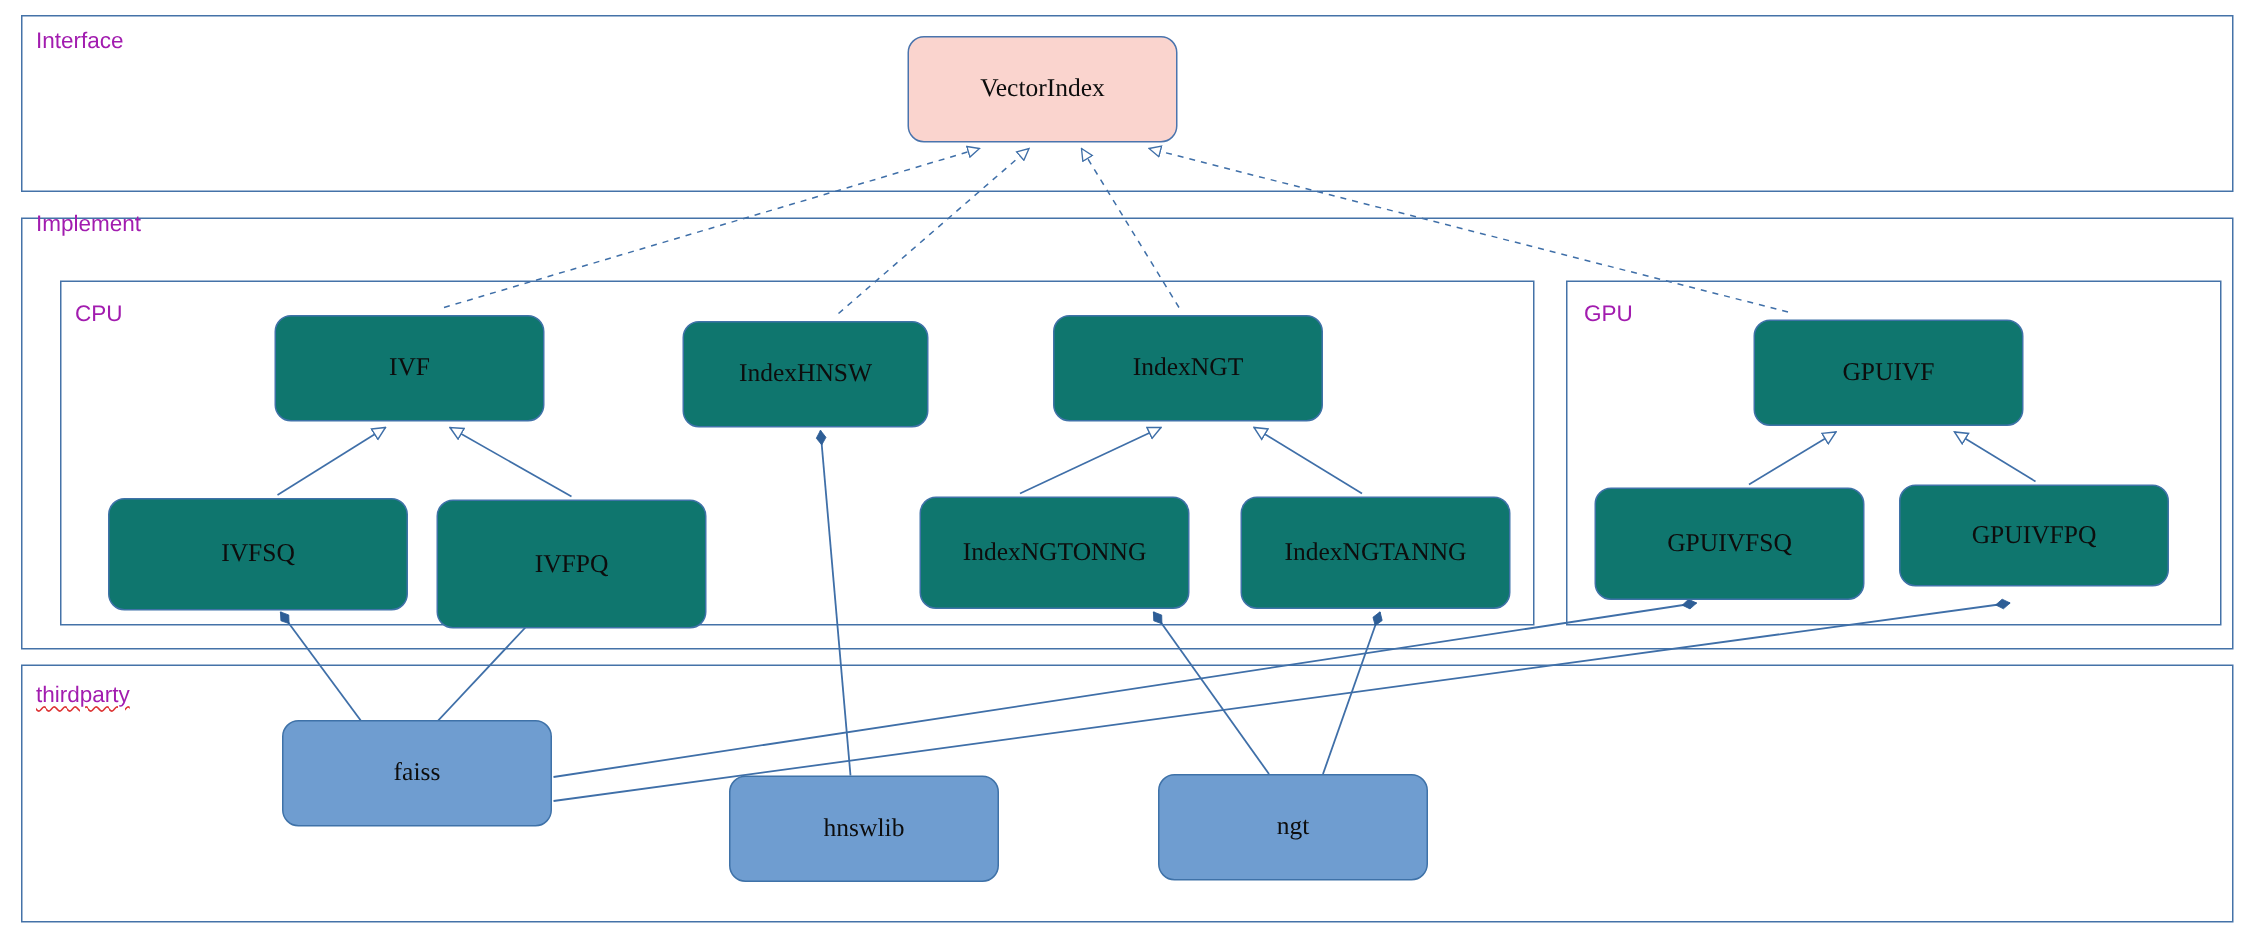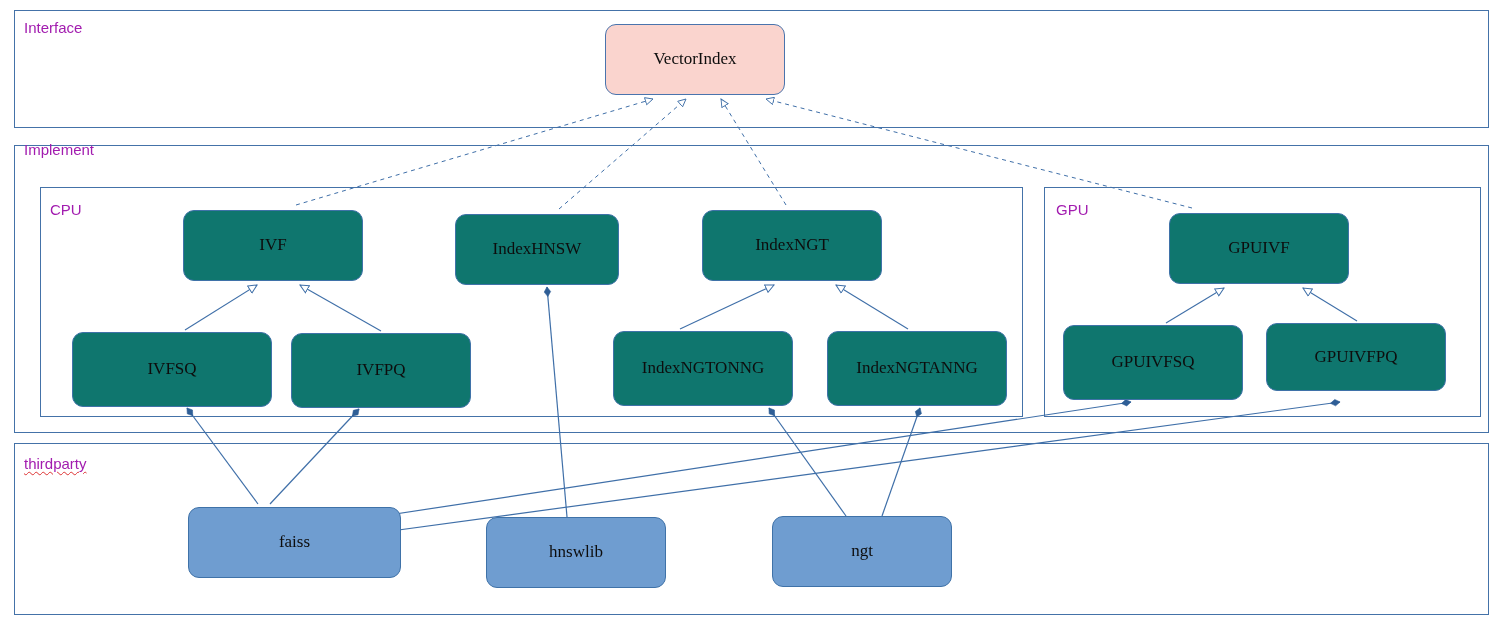--- a/index.html
+++ b/index.html
@@ -112,23 +112,23 @@
       </g>
   </svg>
 
   <div id="nodes">
       <div class="node iface" style="left: 605px; top: 24px; width: 180px; height: 71px;">VectorIndex</div>
       <div class="node impl" style="left: 183px; top: 210px; width: 180px; height: 71px;">IVF</div>
       <div class="node impl" style="left: 455px; top: 214px; width: 164px; height: 71px;">IndexHNSW</div>
       <div class="node impl" style="left: 702px; top: 210px; width: 180px; height: 71px;">IndexNGT</div>
       <div class="node impl" style="left: 1169px; top: 213px; width: 180px; height: 71px;">GPUIVF</div>
       <div class="node impl" style="left: 72px; top: 332px; width: 200px; height: 75px;">IVFSQ</div>
-      <div class="node impl" style="left: 291px; top: 333px; width: 180px; height: 75px;">IVFPQ</div>
+      <div class="node impl" style="left: 291px; top: 333px; width: 180px; height: 86px;">IVFPQ</div>
       <div class="node impl" style="left: 613px; top: 331px; width: 180px; height: 75px;">IndexNGTONNG</div>
       <div class="node impl" style="left: 827px; top: 331px; width: 180px; height: 75px;">IndexNGTANNG</div>
       <div class="node impl" style="left: 1063px; top: 325px; width: 180px; height: 75px;">GPUIVFSQ</div>
       <div class="node impl" style="left: 1266px; top: 323px; width: 180px; height: 68px;">GPUIVFPQ</div>
-      <div class="node third" style="left: 188px; top: 507px; width: 213px; height: 71px;">faiss</div>
+      <div class="node third" style="left: 188px; top: 480px; width: 180px; height: 71px;">faiss</div>
       <div class="node third" style="left: 486px; top: 517px; width: 180px; height: 71px;">hnswlib</div>
       <div class="node third" style="left: 772px; top: 516px; width: 180px; height: 71px;">ngt</div>
     </div>
 
 </div>
 
 </body></html>

